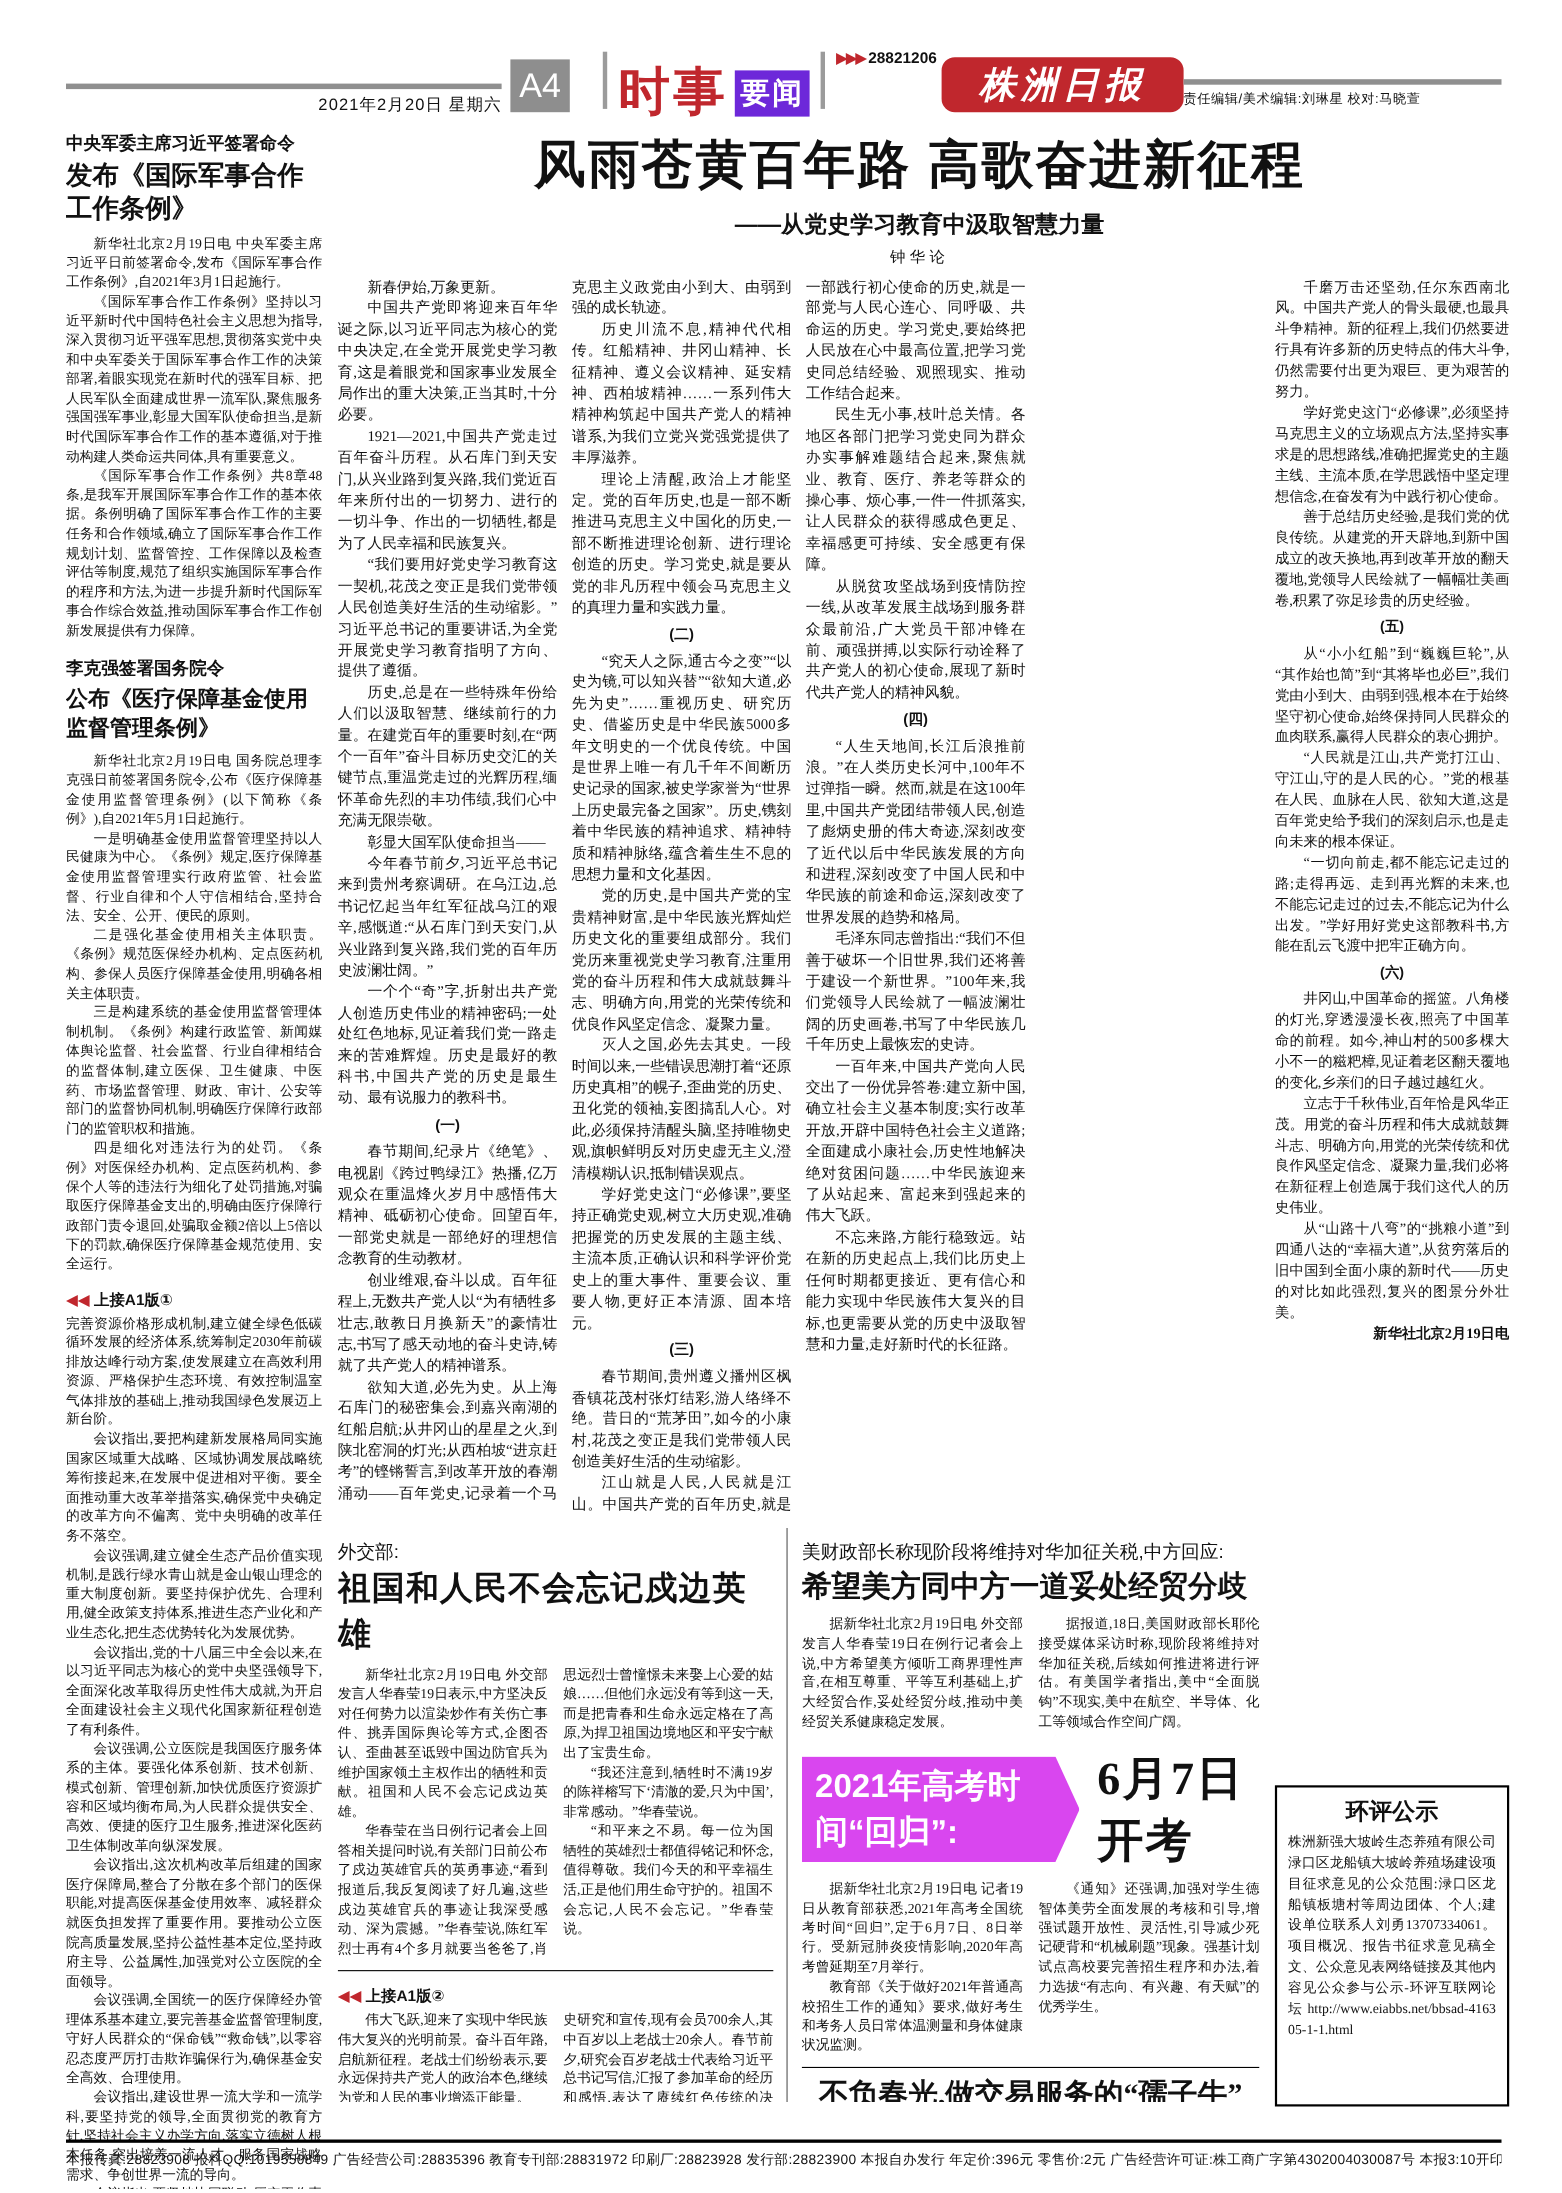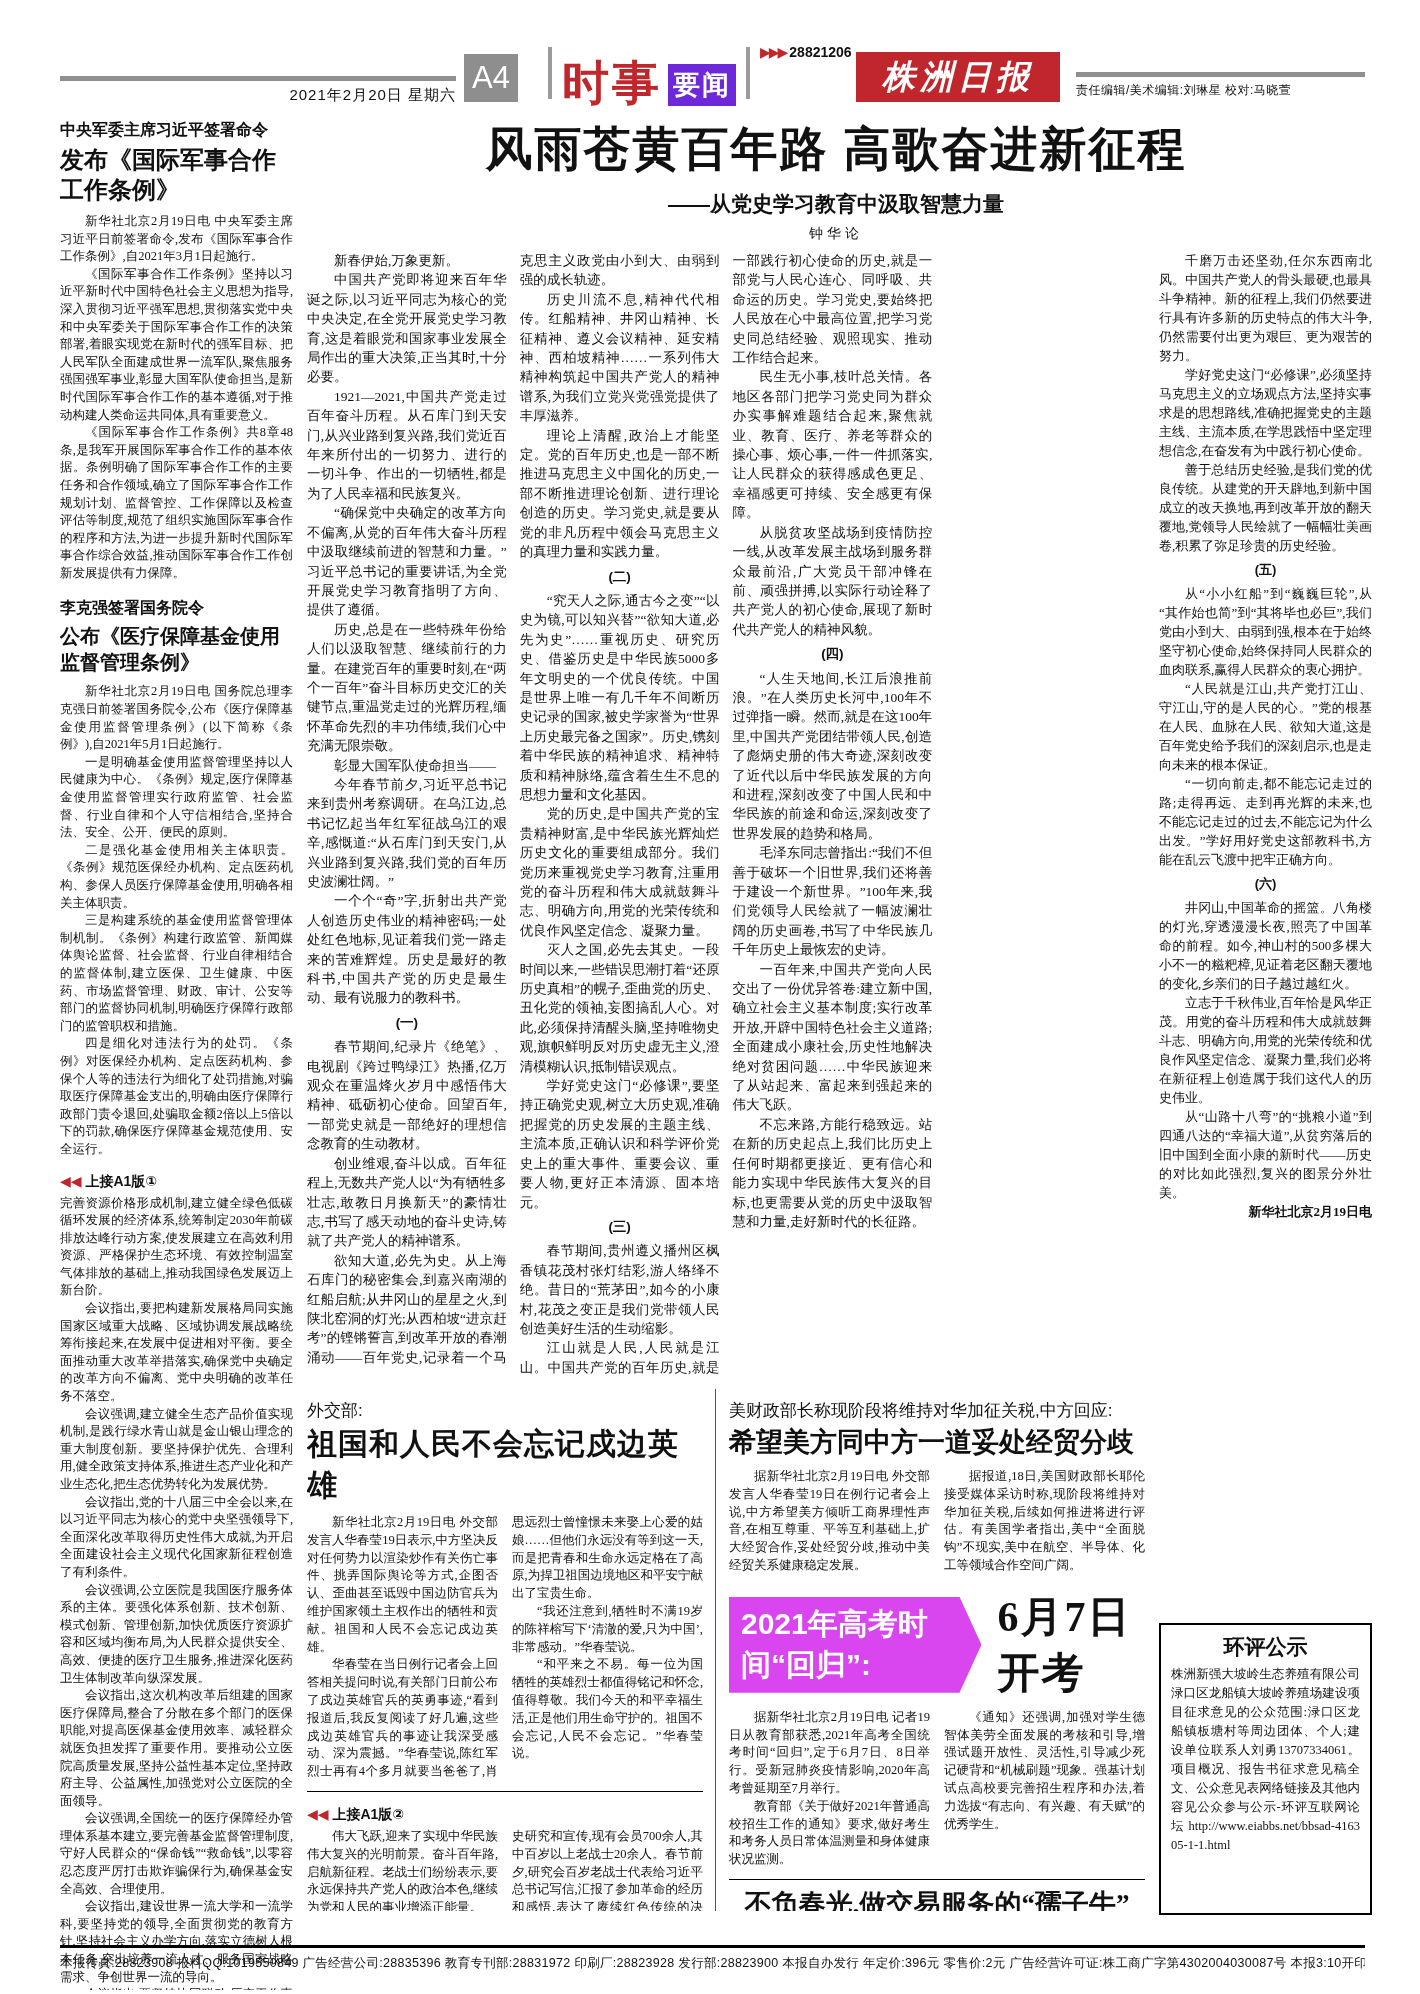--- a/index.html
+++ b/index.html
@@ -16,21 +16,21 @@
   .hdr-rule-left{position:absolute;left:0;top:38px;width:396px;height:5px;background:#8f8f8f}
   .hdr-date{position:absolute;left:0;top:48px;width:396px;text-align:right;font-size:15px;letter-spacing:1px;font-family:"Liberation Sans","DejaVu Sans",sans-serif}
   .a4box{position:absolute;left:404px;top:16px;width:54px;height:48px;background:#8e8e8e;color:#fff;
     display:flex;align-items:center;justify-content:center;font-size:31px;font-family:"Liberation Sans","DejaVu Sans",sans-serif}
   .secwrap{position:absolute;left:478px;top:2px;height:66px;display:flex;align-items:flex-end}
   .gbar{width:4px;height:52px;background:#9b9b9b;margin:0 10px;align-self:center}
   .sec1{font-size:47px;line-height:1;font-weight:900;color:#c0272d;letter-spacing:3px;font-family:"Liberation Sans","DejaVu Sans",sans-serif}
   .sec2{background:#6d28d9;color:#fff;font-size:27px;font-weight:700;padding:3px 5px;margin-left:6px;letter-spacing:2px;font-family:"Liberation Sans","DejaVu Sans",sans-serif}
   .hotline{position:absolute;left:700px;top:6px;font-size:14px;font-weight:700;font-family:"Liberation Sans","DejaVu Sans",sans-serif}
   .hotline .arr{color:#c0272d;letter-spacing:-2px;margin-right:3px}
-  .masthead{position:absolute;left:796px;top:14px;width:204px;height:50px;background:#c0272d;border-radius:0;
+  .masthead{position:absolute;left:796px;top:14px;width:220px;height:50px;background:#c0272d;border-radius:12px;
     color:#fff;display:flex;align-items:center;justify-content:center;font-size:33px;font-weight:700;font-style:italic;letter-spacing:5px}
   .hdr-rule-right{position:absolute;left:1016px;top:34px;width:289px;height:5px;background:#8f8f8f}
   .editors{position:absolute;left:1016px;top:44px;width:289px;font-size:12px;letter-spacing:.5px;font-family:"Liberation Sans","DejaVu Sans",sans-serif}
 
   
   .content{display:flex;gap:14px;margin-top:8px}
   .sidebar{width:233px;flex:0 0 233px;height:1872px;overflow:hidden}
   .sb-kicker{font-size:16px;font-weight:700;margin:2px 0 4px;font-family:"Liberation Sans","DejaVu Sans",sans-serif}
   .sb-title{font-size:24px;line-height:1.25;font-weight:900;margin-bottom:8px;font-family:"Liberation Sans","DejaVu Sans",sans-serif}
   .sb-title2{font-size:20px;line-height:1.3;font-weight:900;margin-bottom:8px;font-family:"Liberation Sans","DejaVu Sans",sans-serif}
@@ -151,21 +151,21 @@
         <div class="subtitle">——从党史学习教育中汲取智慧力量</div>
         <div class="author">钟华论</div>
       </div>
 
       <div class="mainrow">
         <div class="leftblock">
           <div class="cols4">
               <p>新春伊始,万象更新。</p>
               <p>中国共产党即将迎来百年华诞之际,以习近平同志为核心的党中央决定,在全党开展党史学习教育,这是着眼党和国家事业发展全局作出的重大决策,正当其时,十分必要。</p>
               <p>1921—2021,中国共产党走过百年奋斗历程。从石库门到天安门,从兴业路到复兴路,我们党近百年来所付出的一切努力、进行的一切斗争、作出的一切牺牲,都是为了人民幸福和民族复兴。</p>
-              <p>“确保党中央确定的改革方向不偏离,从党的百年伟大奋斗历程中汲取继续前进的智慧和力量。”习近平总书记的重要讲话,为全党开展党史学习教育指明了方向、提供了遵循。</p>
+              <p>“我们要用好党史学习教育这一契机,花茂之变正是我们党带领人民创造美好生活的生动缩影。”习近平总书记的重要讲话,为全党开展党史学习教育指明了方向、提供了遵循。</p>
               <p>历史,总是在一些特殊年份给人们以汲取智慧、继续前行的力量。在建党百年的重要时刻,在“两个一百年”奋斗目标历史交汇的关键节点,重温党走过的光辉历程,缅怀革命先烈的丰功伟绩,我们心中充满无限崇敬。</p>
               <p>彰显大国军队使命担当——</p>
               <p>今年春节前夕,习近平总书记来到贵州考察调研。在乌江边,总书记忆起当年红军征战乌江的艰辛,感慨道:“从石库门到天安门,从兴业路到复兴路,我们党的百年历史波澜壮阔。”</p>
               <p>一个个“奇”字,折射出共产党人创造历史伟业的精神密码;一处处红色地标,见证着我们党一路走来的苦难辉煌。历史是最好的教科书,中国共产党的历史是最生动、最有说服力的教科书。</p>
               <p class="sec">(一)</p>
               <p>春节期间,纪录片《绝笔》、电视剧《跨过鸭绿江》热播,亿万观众在重温烽火岁月中感悟伟大精神、砥砺初心使命。回望百年,一部党史就是一部绝好的理想信念教育的生动教材。</p>
               <p>创业维艰,奋斗以成。百年征程上,无数共产党人以“为有牺牲多壮志,敢教日月换新天”的豪情壮志,书写了感天动地的奋斗史诗,铸就了共产党人的精神谱系。</p>
               <p>欲知大道,必先为史。从上海石库门的秘密集会,到嘉兴南湖的红船启航;从井冈山的星星之火,到陕北窑洞的灯光;从西柏坡“进京赶考”的铿锵誓言,到改革开放的春潮涌动——百年党史,记录着一个马克思主义政党由小到大、由弱到强的成长轨迹。</p>
               <p>历史川流不息,精神代代相传。红船精神、井冈山精神、长征精神、遵义会议精神、延安精神、西柏坡精神……一系列伟大精神构筑起中国共产党人的精神谱系,为我们立党兴党强党提供了丰厚滋养。</p>
               <p>理论上清醒,政治上才能坚定。党的百年历史,也是一部不断推进马克思主义中国化的历史,一部不断推进理论创新、进行理论创造的历史。学习党史,就是要从党的非凡历程中领会马克思主义的真理力量和实践力量。</p>

